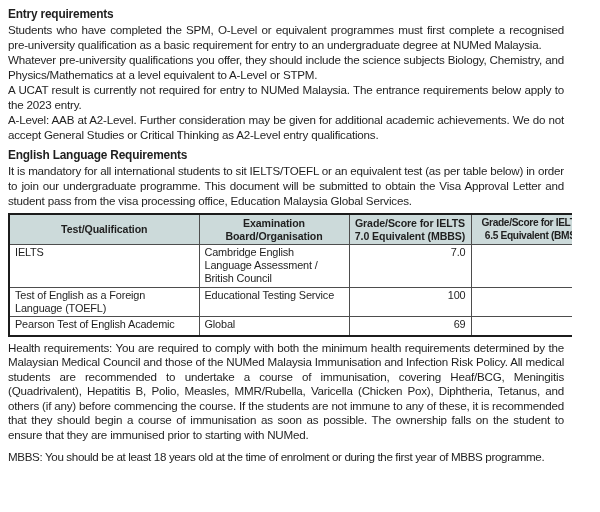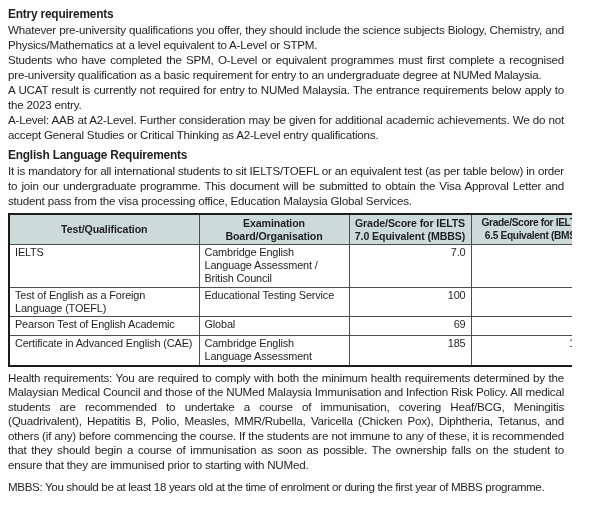--- a/index.html
+++ b/index.html
@@ -42,22 +42,22 @@
 
   .health-para { margin-top: 4px; line-height: 14.6px; }
   .mbbs-para { margin-top: 6px; white-space: nowrap; letter-spacing: -0.35px; }
 </style>
 </head>
 <body>
 
 <div class="page">
 
   <div class="heading">Entry requirements</div>
+  <p>Students who have completed the SPM, O-Level or equivalent programmes must first complete a recognised pre-university qualification as a basic requirement for entry to an undergraduate degree at NUMed Malaysia.</p>
   <p>Whatever pre-university qualifications you offer, they should include the science subjects Biology, Chemistry, and Physics/Mathematics at a level equivalent to A-Level or STPM.</p>
-  <p>Students who have completed the SPM, O-Level or equivalent programmes must first complete a recognised pre-university qualification as a basic requirement for entry to an undergraduate degree at NUMed Malaysia.</p>
   <p>A UCAT result is currently not required for entry to NUMed Malaysia. The entrance requirements below apply to the 2023 entry.</p>
   <p><span class="bold">A-Level</span><span>: AAB at A2-Level. Further consideration may be given for additional academic achievements. We do not accept General Studies or Critical Thinking as A2-Level entry qualifications.</span></p>
 
   <div class="heading sect2">English Language Requirements</div>
   <p>It is mandatory for all international students to sit IELTS/TOEFL or an equivalent test (as per table below) in order to join our undergraduate programme. This document will be submitted to obtain the Visa Approval Letter and student pass from the visa processing office, Education Malaysia Global Services.</p>
 
   <table class="req">
     <colgroup>
       <col style="width:190px">
         <col style="width:150px">
@@ -87,26 +87,20 @@
         <td>Educational Testing Service</td>
         <td class="score">100</td>
         <td class="score">90</td>
       </tr>
       <tr class="h-r3">
         <td>Pearson Test of English Academic</td>
         <td>Global</td>
         <td class="score">69</td>
         <td class="score">62</td>
       </tr>
-      <tr class="h-r4">
-        <td>Certificate in Advanced English (CAE)</td>
-        <td>Cambridge English Language Assessment</td>
-        <td class="score">185</td>
-        <td class="score">176</td>
-      </tr>
     </tbody>
   </table>
 
   <p class="health-para"><span class="bold">Health requirements:</span><span> You are required to comply with both the minimum health requirements determined by the Malaysian Medical Council and those of the NUMed Malaysia Immunisation and Infection Risk Policy. All medical students are recommended to undertake a course of immunisation, covering Heaf/BCG, Meningitis (Quadrivalent), Hepatitis B, Polio, Measles, MMR/Rubella, Varicella (Chicken Pox), Diphtheria, Tetanus, and others (if any) before commencing the course. If the students are not immune to any of these, it is recommended that they should begin a course of immunisation as soon as possible. The ownership falls on the student to ensure that they are immunised prior to starting with NUMed.</span></p>
 
   <p class="mbbs-para"><span class="bold">MBBS:</span><span> You should be at least 18 years old at the time of enrolment or during the first year of MBBS programme.</span></p>
 
 </div>
 
 </body></html>

